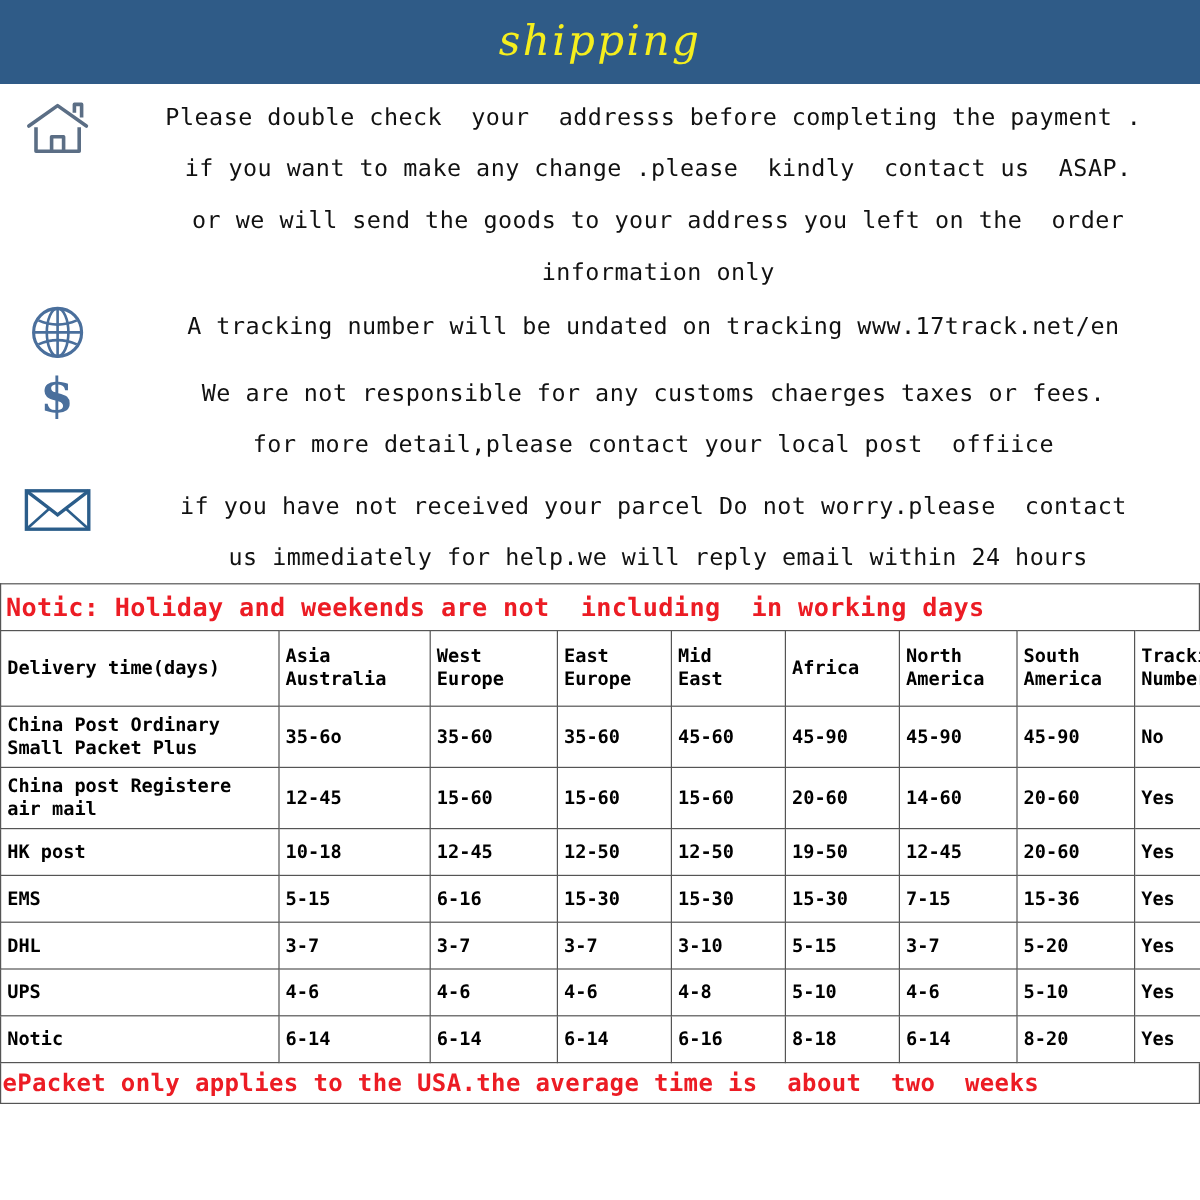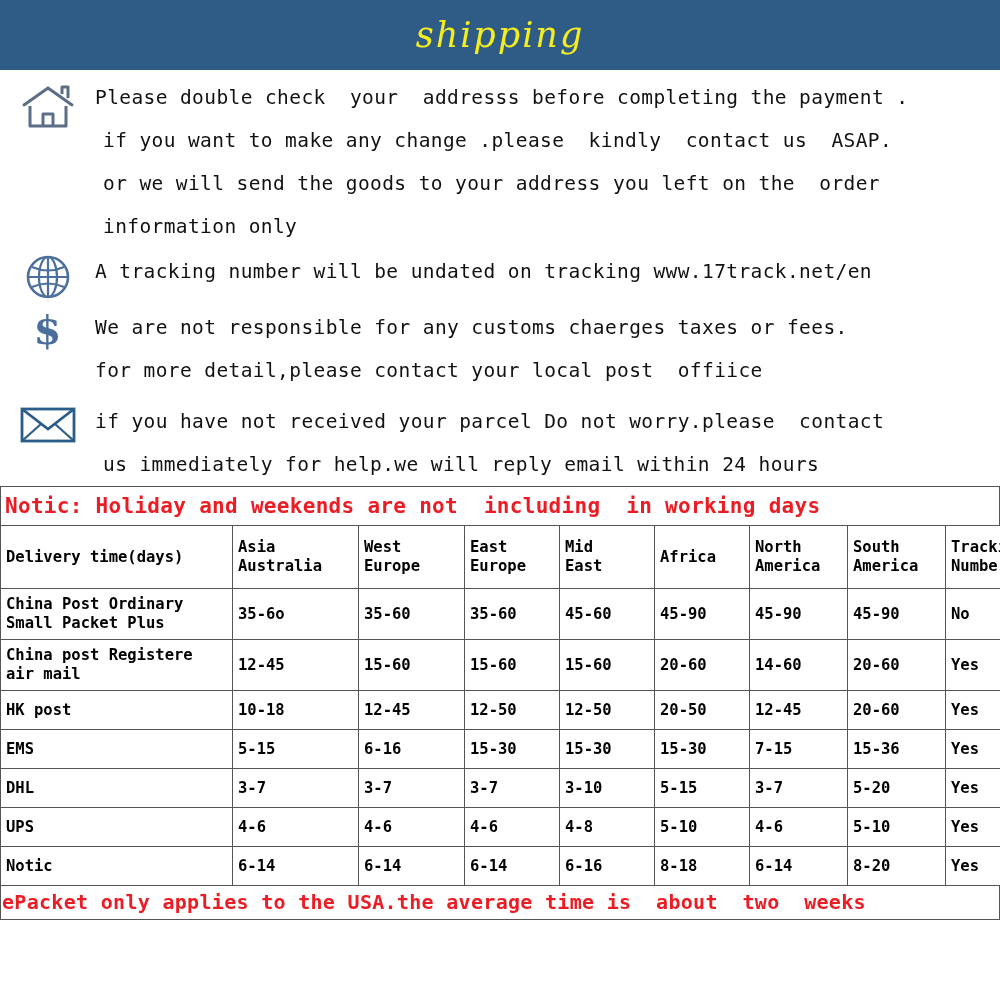--- a/index.html
+++ b/index.html
@@ -50,20 +50,21 @@
   .info-lines {
     flex: 1;
     padding-right: 6px;
   }
   .info-line {
     font-size: 19.5px;
     line-height: 43px;
     color: #111111;
     white-space: pre;
     letter-spacing: 0.4px;
+    text-align: center;
   }
   .info-line.indent {
     padding-left: 8px;
   }
 
   
   .block-address .icon-cell { padding-top: 8px; }
   .block-tracking { margin-top: 2px; }
   .block-tracking .icon-cell { padding-top: 4px; }
   .block-customs { margin-top: 6px; }
@@ -260,21 +261,21 @@
       <td class="col-6">14-60</td>
       <td class="col-7">20-60</td>
       <td class="col-8">Yes</td>
     </tr>
     <tr>
       <td class="col-0">HK post</td>
       <td class="col-1">10-18</td>
       <td class="col-2">12-45</td>
       <td class="col-3">12-50</td>
       <td class="col-4">12-50</td>
-      <td class="col-5">20-50</td>
+      <td class="col-5">19-50</td>
       <td class="col-6">12-45</td>
       <td class="col-7">20-60</td>
       <td class="col-8">Yes</td>
     </tr>
     <tr>
       <td class="col-0">EMS</td>
       <td class="col-1">5-15</td>
       <td class="col-2">6-16</td>
       <td class="col-3">15-30</td>
       <td class="col-4">15-30</td>

